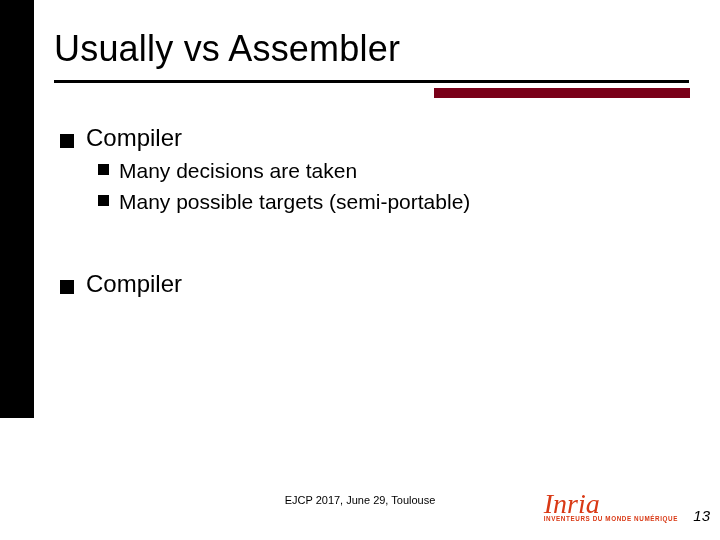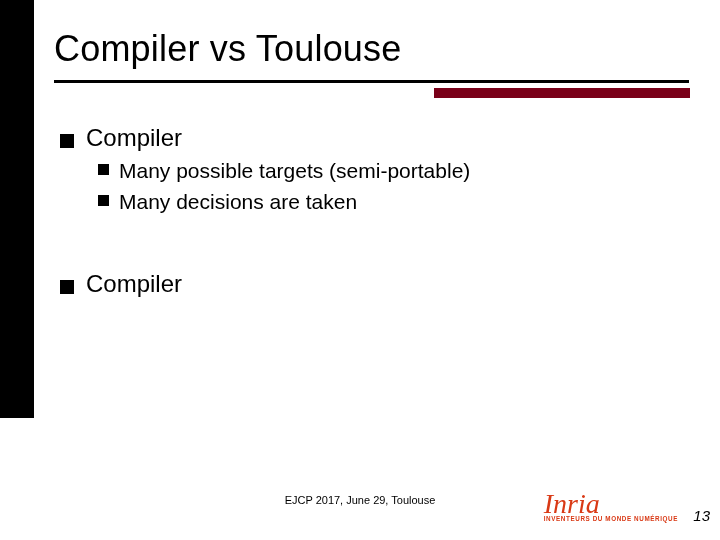--- a/index.html
+++ b/index.html
@@ -25,40 +25,40 @@
   .logo-script { font-family: "Brush Script MT", "Segoe Script", cursive; font-size: 28px; font-style: italic; color: #d93915; line-height: 0.8; }
   .logo-tag { font-size: 6.3px; letter-spacing: 0.6px; color: #d93915; text-align: right; margin-top: 0px; font-weight: 700; }
 </style>
 </head>
 <body>
 <div class="slide">
 
   <div class="left-bar"></div>
 
   <div class="title-area">
-    <div class="title">Compiler vs Toulouse</div>
+    <div class="title">Usually vs Assembler</div>
     <div class="title-underline"></div>
   </div>
 
   <div class="accent-bar"></div>
 
   <div class="body">
 
     <div class="top-item">
       <div class="square-lg"></div>
       <div class="t-lg">Compiler</div>
     </div>
     <div class="sub-list">
       <div class="sub-item">
         <div class="square-sm"></div>
-        <div class="t-sm">Many possible targets (semi-portable)</div>
+        <div class="t-sm">Many decisions are taken</div>
       </div>
       <div class="sub-item">
         <div class="square-sm"></div>
-        <div class="t-sm">Many decisions are taken</div>
+        <div class="t-sm">Many possible targets (semi-portable)</div>
       </div>
     </div>
 
     <div class="group2">
       <div class="top-item">
         <div class="square-lg"></div>
         <div class="t-lg">Compiler</div>
       </div>
     </div>
 

